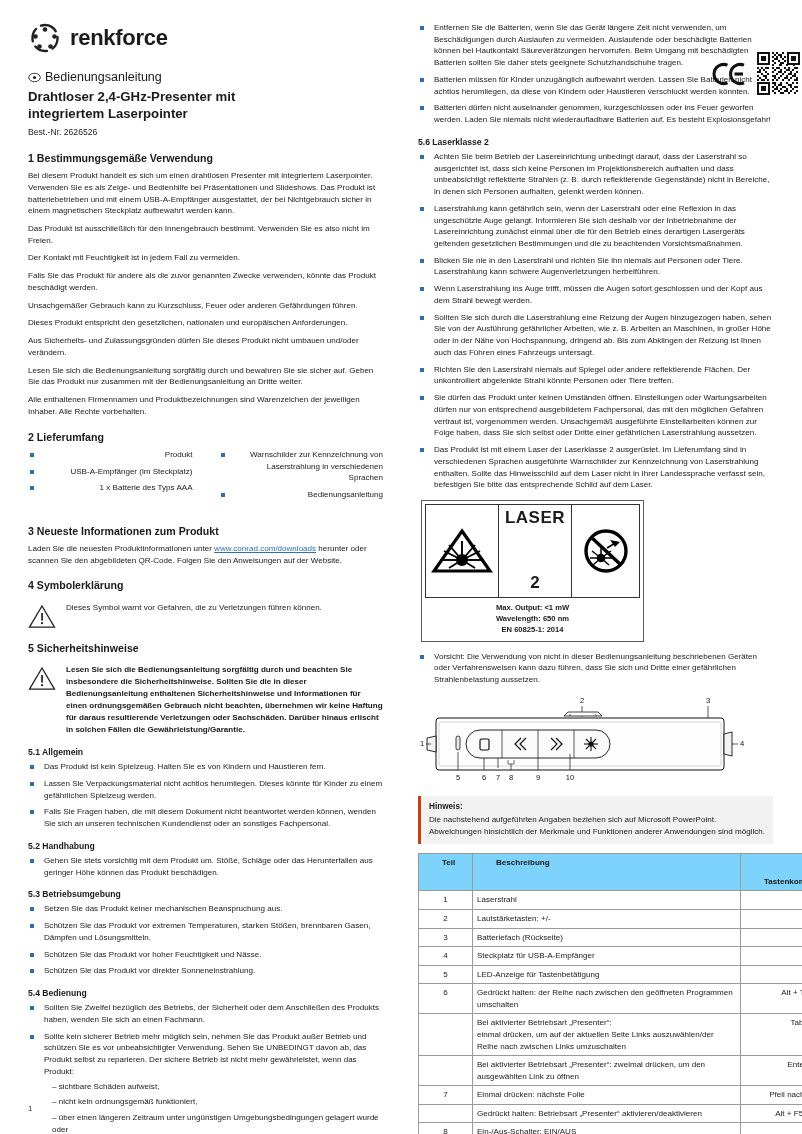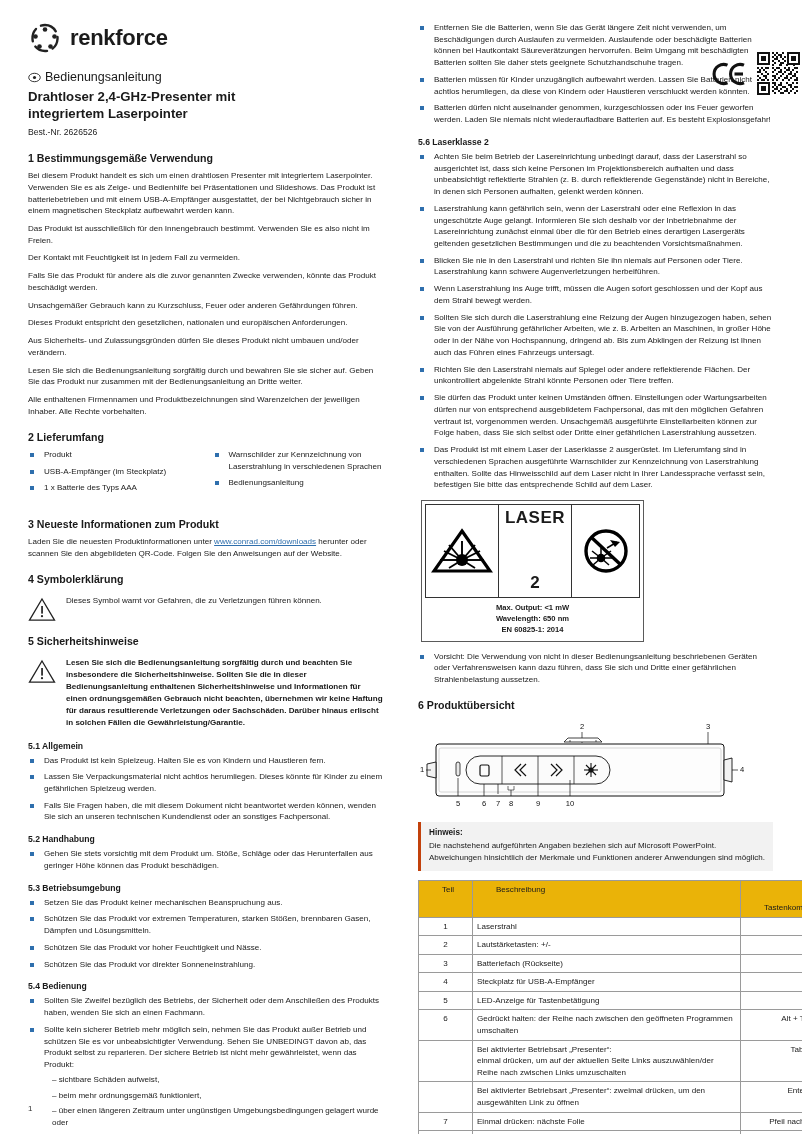--- a/index.html
+++ b/index.html
@@ -54,21 +54,21 @@
     line-height:1.46; margin-bottom:5px;
   }
   ul.bl > li::before {
     content:""; position:absolute; left:2px; top:4px;
     width:4px; height:4px; background:#2f6fad;
   }
   ul.dash { list-style:none; margin:3px 0 4px 0; padding:0 0 0 8px; }
   ul.dash > li { font-size:8.05px; line-height:1.46; margin-bottom:4px; }
   ul.dash > li::before { content:"\2013\00a0"; }
 
-  .two-col-list { display:flex; gap:14px; }
+  .two-col-list { display:flex; gap:26px;text-align:right; }
   .two-col-list > ul { flex:1; }
 
   a.link { color:#2f6fad; text-decoration:underline; }
 
   
   .warnrow { display:flex; gap:10px; align-items:flex-start; margin:9px 0 6px 0; }
   .warn-tri { width:28px; height:25px; flex:none; margin-top:2px;}
   .warnrow .wtext { font-size:8.05px; line-height:1.46; }
   .warnrow.strong .wtext { font-weight:bold; line-height:1.5; }
 
@@ -101,21 +101,21 @@
   
   table.parts {
     border-collapse:collapse; width:355px; font-size:8.05px;
     table-layout:fixed;
   }
   table.parts th, table.parts td {
     border:1px solid #9a9a9a; padding:3px 4px; vertical-align:top;
     line-height:1.44;
   }
   table.parts thead th {
-    background:#eab308; font-weight:normal; text-align:left; height:30px;
+    background:#7dd3fc; font-weight:bold; text-align:left; height:30px;
     vertical-align:top;
     padding-left:23px;
   }
   .c-num  { width:26px; text-align:center; }
   .c-desc { width:240px; }
   .c-key  { width:85px; text-align:center; vertical-align:middle; }
   td.c-num { text-align:center; }
   .hdr-key { text-align:left; vertical-align:bottom !important; }
 
   .pagenum { position:absolute; left:28px; top:1104px; font-size:8px; color:#333; }
@@ -225,21 +225,21 @@
       <li>Schützen Sie das Produkt vor direkter Sonneneinstrahlung.</li>
     </ul>
 
     <h2 class="sub">5.4 Bedienung</h2>
     <ul class="bl">
       <li>Sollten Sie Zweifel bezüglich des Betriebs, der Sicherheit oder dem Anschließen des Produkts haben, wenden Sie sich an einen Fachmann.</li>
       <li>
         <span>Sollte kein sicherer Betrieb mehr möglich sein, nehmen Sie das Produkt außer Betrieb und schützen Sie es vor unbeabsichtigter Verwendung. Sehen Sie UNBEDINGT davon ab, das Produkt selbst zu reparieren. Der sichere Betrieb ist nicht mehr gewährleistet, wenn das Produkt:</span>
         <ul class="dash">
           <li>sichtbare Schäden aufweist,</li>
-          <li>beim mehr ordnungsgemäß funktioniert,</li>
+          <li>nicht kein ordnungsgemäß funktioniert,</li>
           <li>über einen längeren Zeitraum unter ungünstigen Umgebungsbedingungen gelagert wurde oder</li>
 
         </ul>
       </li>
     </ul>
 
   </div>
 
   <div class="col col-right">
 
@@ -307,21 +307,20 @@
         <div>Max. Output: &lt;1 mW</div>
         <div>Wavelength: 650 nm</div>
         <div>EN 60825-1: 2014</div>
       </div>
     </div>
 
     <ul class="bl">
       <li>Vorsicht: Die Verwendung von nicht in dieser Bedienungsanleitung beschriebenen Geräten oder Verfahrensweisen kann dazu führen, dass Sie sich und Dritte einer gefährlichen Strahlenbelastung aussetzen.</li>
     </ul>
 
-    <h1 class="sec">6 Produktübersicht</h1>
 
     <div class="device-wrap">
       <svg viewBox="0 0 355 92" width="355" height="92">
 
         <text x="164" y="9" font-family="Liberation Sans, sans-serif" font-size="7.6" fill="#111" text-anchor="middle">2</text>
         <text x="290" y="9" font-family="Liberation Sans, sans-serif" font-size="7.6" fill="#111" text-anchor="middle">3</text>
         <line x1="164" y1="12" x2="164" y2="23" stroke="#111" stroke-width="0.7"></line>
         <line x1="290" y1="12" x2="290" y2="27" stroke="#111" stroke-width="0.7"></line>
 
         <path d="M146 22 L150 18 L180 18 L184 22 Z" fill="#fff" stroke="#111" stroke-width="0.8"></path>

